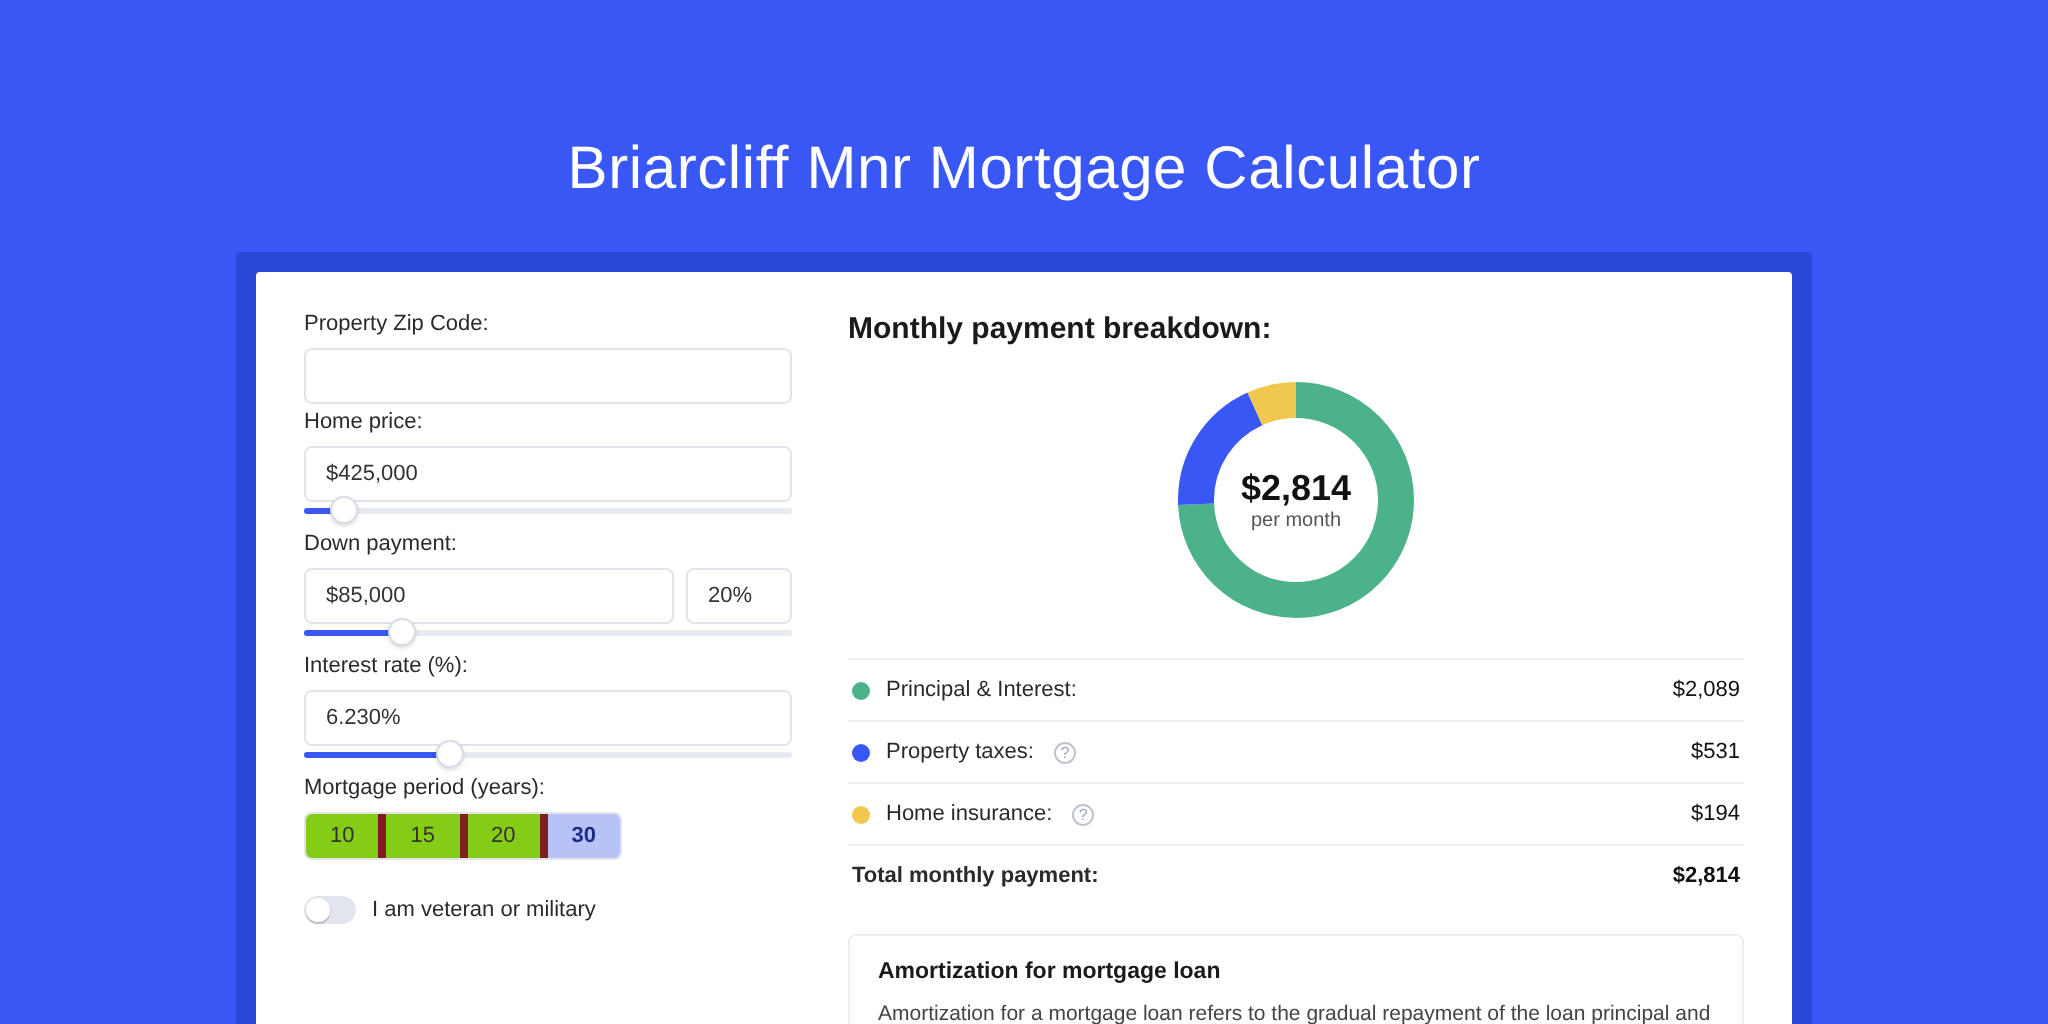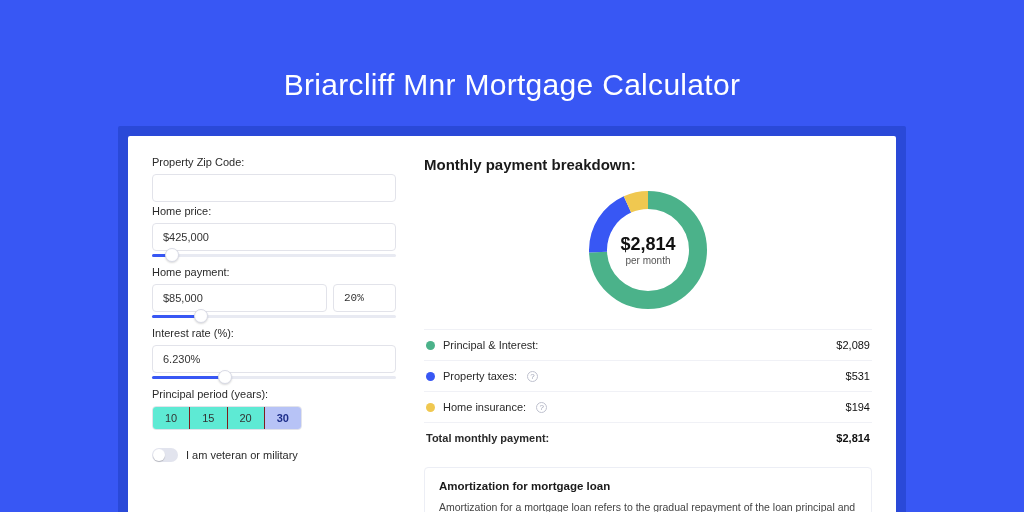--- a/index.html
+++ b/index.html
@@ -51,24 +51,24 @@
   }
   .txt-input::placeholder { color: #888; }
 
   .slider-rail { position: relative; height: 14px; margin-top: -2px; }
   .rail-bg { position: absolute; left: 0; right: 0; top: 5px; height: 3px; background: #e8eaf2; border-radius: 2px; }
   .rail-fill { position: absolute; left: 0; top: 5px; height: 3px; background: #3857f4; border-radius: 2px; }
   .thumb { position: absolute; top: -1px; width: 14px; height: 14px; background: #fff; border: 1px solid #d9dbe6; border-radius: 50%; box-shadow: 0 1px 2px rgba(0,0,0,.15); transform: translateX(-50%); }
 
   .dp-row { display: flex; gap: 6px; }
   .dp-row .txt-input:first-child { flex: 1; }
-  .dp-pct { width: 63px; font-family: Liberation Mono, monospace; }
+  .dp-pct { width: 53px; }
 
   .seg { display: inline-flex; border: 1px solid #e2e3ea; border-radius: 4px; overflow: hidden; }
-  .seg-btn { font-size: 11px; padding: 5px 12px; background: #5eead4; color: #333; border: none; border-right: 1px solid #7f1d1d; cursor: pointer; }
+  .seg-btn { font-size: 11px; padding: 5px 12px; background: #84cc16; color: #333; border: none; border-right: 4px solid #7f1d1d; cursor: pointer; }
   .seg-btn:last-child { border-right: none; }
   .seg-btn.active { background: #b7c3f6; color: #1c2d8a; font-weight: 600; }
 
   .toggle-row { display: flex; align-items: center; gap: 8px; margin-top: 18px; text-align: right; }
   .toggle { width: 26px; height: 14px; border-radius: 7px; background: #e2e4ee; position: relative; }
   .toggle .knob { width: 12px; height: 12px; background: #fff; border-radius: 50%; position: absolute; top: 1px; left: 1px; box-shadow: 0 1px 1px rgba(0,0,0,.2); }
   .toggle-label { font-size: 11px; color: #2a2a2a; }
 
   .section-title { font-size: 15px; font-weight: 700; color: #1a1a1a; margin-bottom: 4px; }
 
@@ -111,21 +111,21 @@
         <label class="lbl">Home price:</label>
         <input class="txt-input" value="$425,000" style="">
         <div class="slider-rail">
           <div class="rail-bg"></div>
           <div class="rail-fill" id="fill-hp" style="width: 8%;"></div>
           <div class="thumb" id="thumb-hp" style="left: 8%;"></div>
         </div>
       </div>
 
       <div class="field-wrap">
-        <label class="lbl">Home payment:</label>
+        <label class="lbl">Down payment:</label>
         <div class="dp-row">
           <input class="txt-input" value="$85,000" style="">
           <input class="txt-input dp-pct" value="20%" style="">
         </div>
         <div class="slider-rail">
           <div class="rail-bg"></div>
           <div class="rail-fill" id="fill-dp" style="width: 20%;"></div>
           <div class="thumb" id="thumb-dp" style="left: 20%;"></div>
         </div>
       </div>
@@ -134,21 +134,21 @@
         <label class="lbl">Interest rate (%):</label>
         <input class="txt-input" value="6.230%" style="">
         <div class="slider-rail">
           <div class="rail-bg"></div>
           <div class="rail-fill" id="fill-ir" style="width: 30%;"></div>
           <div class="thumb" id="thumb-ir" style="left: 30%;"></div>
         </div>
       </div>
 
       <div class="field-wrap" style="margin-bottom:8px;">
-        <label class="lbl">Principal period (years):</label>
+        <label class="lbl">Mortgage period (years):</label>
         <div class="seg" id="seg">
             <button class="seg-btn">10</button>
             <button class="seg-btn">15</button>
             <button class="seg-btn">20</button>
             <button class="seg-btn active">30</button>
           </div>
       </div>
 
       <div class="toggle-row">
         <div class="toggle">

